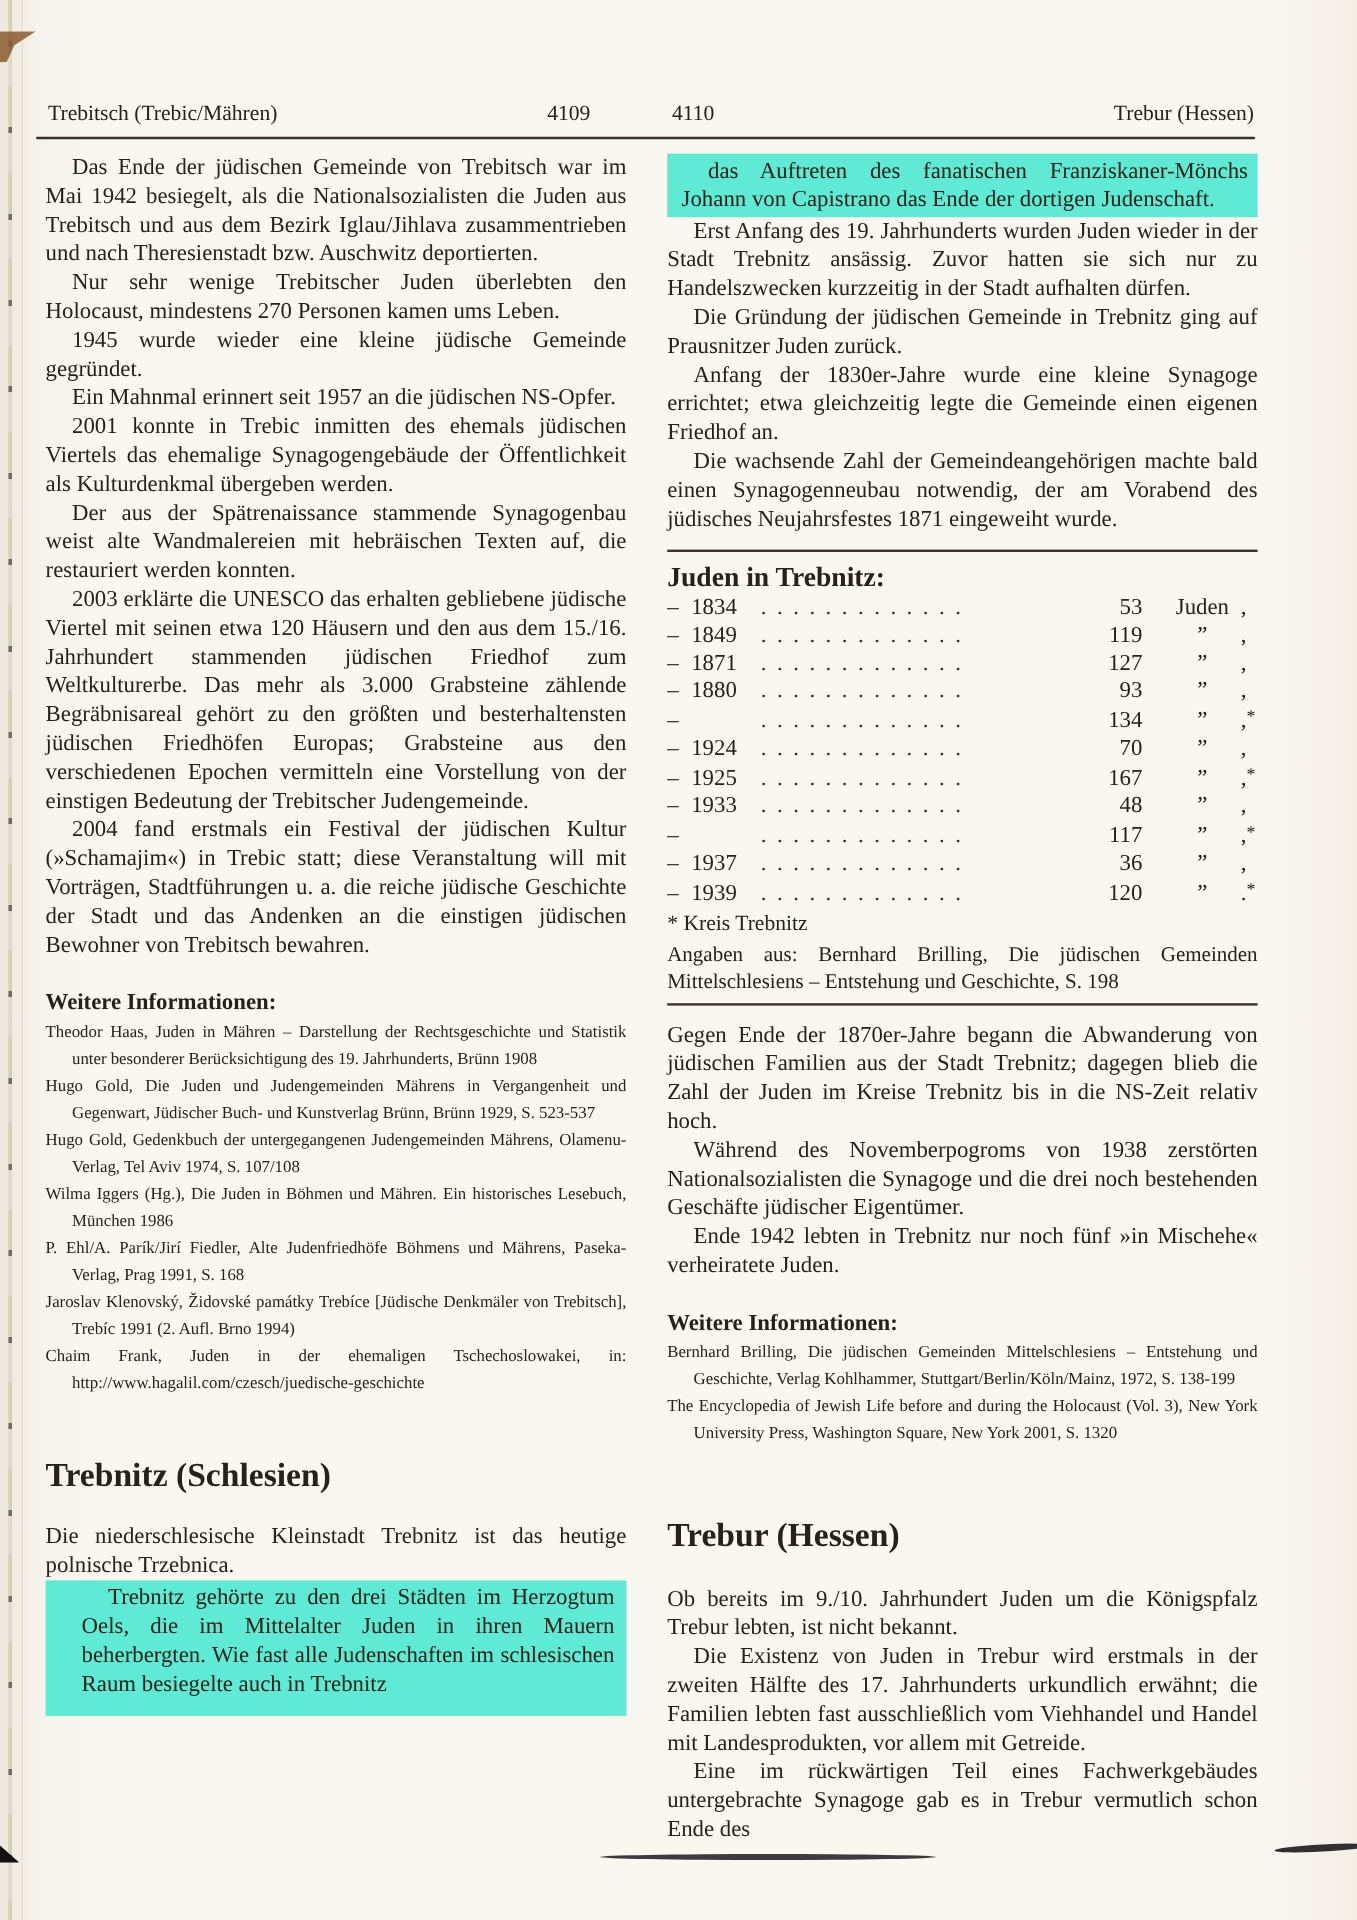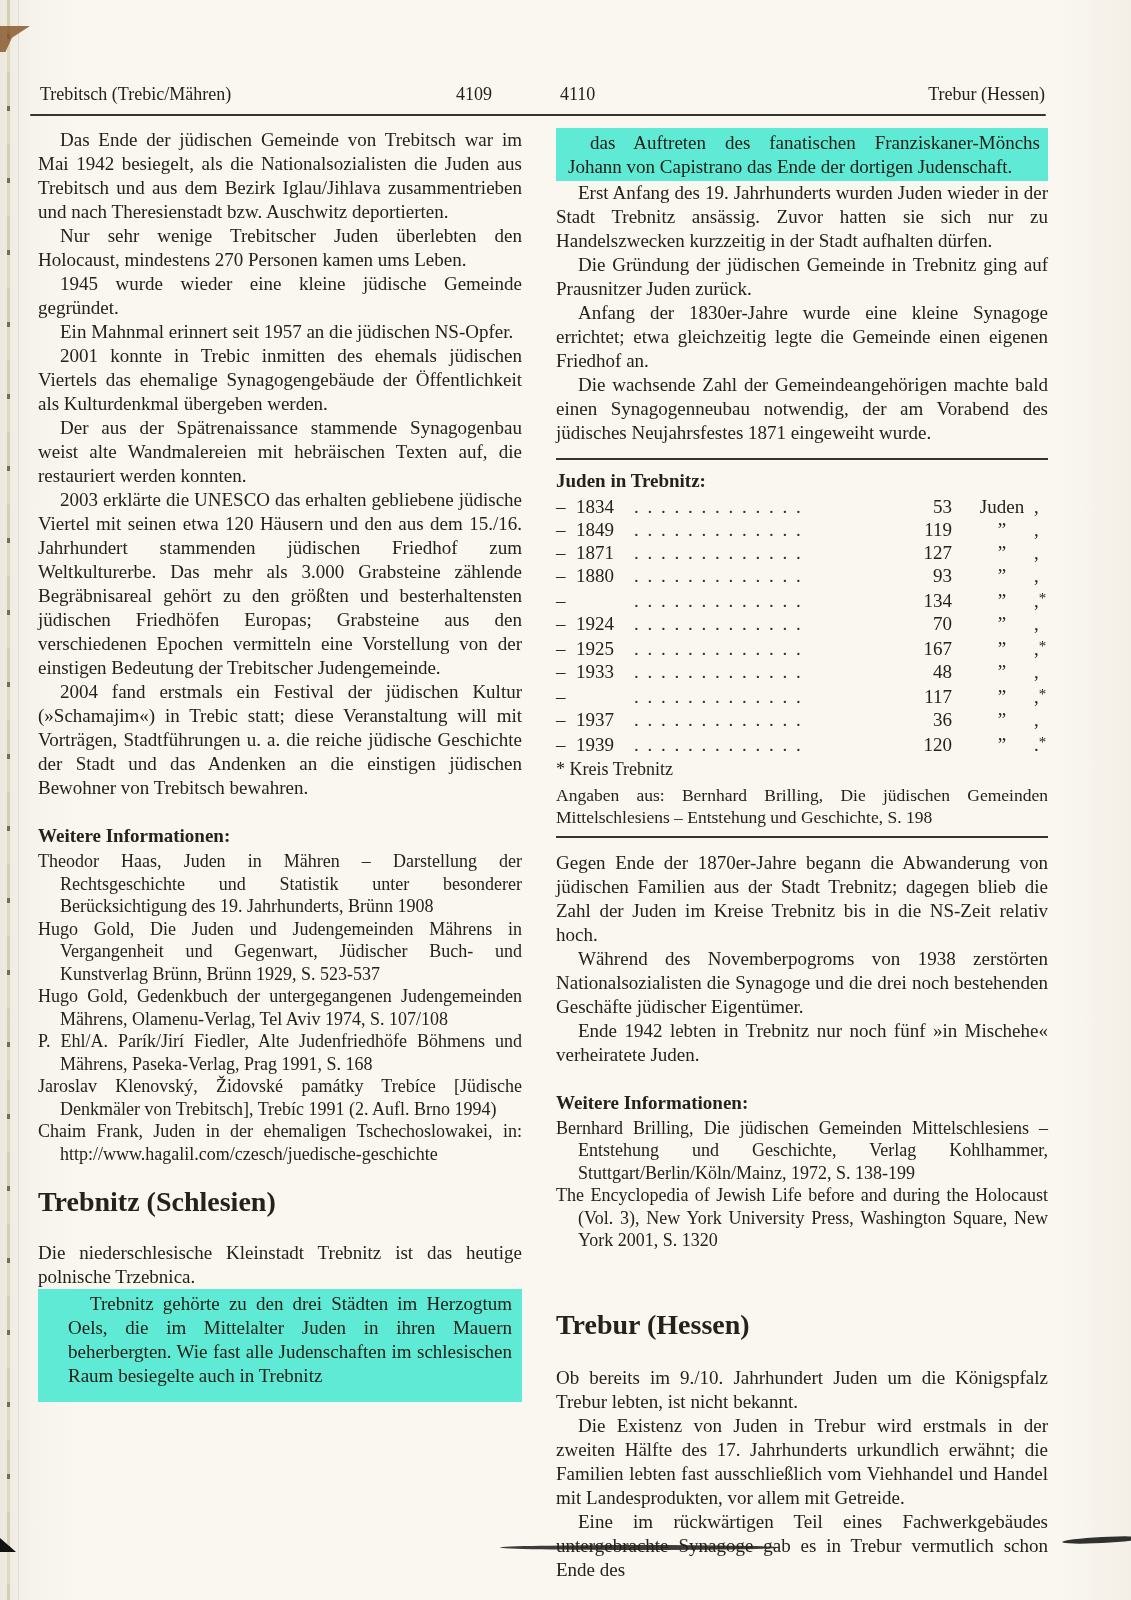--- a/index.html
+++ b/index.html
@@ -16,29 +16,29 @@
   
   .col{position:absolute;top:128px;font-size:19px;line-height:24px;text-align:justify;}
   .col-left{left:38px;width:484px;}
   .col-right{left:556px;width:492px;}
   p.body{margin:0;text-indent:22px;}
   p.body.noindent{text-indent:0;}
   .highlight{background:#5eead4;}
   .hl-left{margin-left:-30px;padding-left:30px;margin-right:-10px;padding-right:10px;padding-top:3px;padding-bottom:14px;}
   .hl-right{margin-left:-12px;padding-left:12px;margin-right:-8px;padding-right:8px;padding-top:3px;padding-bottom:2px;text-indent:0;}
   .weitere{font-weight:bold;font-size:19px;margin:24px 0 2px 0;}
-  .bib{font-size:18px;line-height:22.5px;margin:0;padding-left:22px;text-indent:-22px;}
+  .bib{font-size:14px;line-height:22.5px;margin:0;padding-left:22px;text-indent:-22px;}
   .bighead{font-weight:bold;font-size:28px;line-height:30px;margin:0;}
-  .head-trebnitz{margin-top:22px;margin-bottom:24px;}
+  .head-trebnitz{margin-top:50px;margin-bottom:24px;}
   .head-trebur{margin-top:58px;margin-bottom:26px;}
   
   .rule{height:1.8px;background:#39332b;border:0;margin:0;}
   .rule-top{margin:13px 0 9px 0;}
   .rule-bot{margin:8px 0 13px 0;}
-  .tab-head{font-weight:bold;font-size:19px;line-height:24px;margin:0 0 2px 0;}
+  .tab-head{font-weight:bold;font-size:23px;line-height:24px;margin:0 0 2px 0;}
   .tab-row{display:flex;line-height:23px;font-size:19px;align-items:baseline;}
   .tr-dash{width:20px;flex:none;}
   .tr-year{width:52px;flex:none;}
   .tr-dots{flex:1;overflow:hidden;white-space:nowrap;letter-spacing:2px;color:#33302a;padding:0 6px;}
   .tr-val{width:46px;flex:none;text-align:right;}
   .tr-label{width:64px;flex:none;text-align:center;margin-left:18px;}
   .tr-punct{width:14px;flex:none;text-align:left;}
   .tr-star{font-size:15px;vertical-align:4px;}
   .footnote{font-size:18px;line-height:23px;margin-top:2px;}
   .source{font-size:17.5px;line-height:22px;text-align:justify;margin-top:3px;}
@@ -80,20 +80,21 @@
     <p class="body">Ein Mahnmal erinnert seit 1957 an die jüdischen NS-Opfer.</p>
     <p class="body">2001 konnte in Trebic inmitten des ehemals jüdischen Viertels das ehemalige Synagogengebäude der Öffentlichkeit als Kulturdenkmal übergeben werden.</p>
     <p class="body">Der aus der Spätrenaissance stammende Synagogenbau weist alte Wandmalereien mit hebräischen Texten auf, die restauriert werden konnten.</p>
     <p class="body">2003 erklärte die UNESCO das erhalten gebliebene jüdische Viertel mit seinen etwa 120 Häusern und den aus dem 15./16. Jahrhundert stammenden jüdischen Friedhof zum Weltkulturerbe. Das mehr als 3.000 Grabsteine zählende Begräbnisareal gehört zu den größten und besterhaltensten jüdischen Friedhöfen Europas; Grabsteine aus den verschiedenen Epochen vermitteln eine Vorstellung von der einstigen Bedeutung der Trebitscher Judengemeinde.</p>
     <p class="body">2004 fand erstmals ein Festival der jüdischen Kultur (»Schamajim«) in Trebic statt; diese Veranstaltung will mit Vorträgen, Stadtführungen u. a. die reiche jüdische Geschichte der Stadt und das Andenken an die einstigen jüdischen Bewohner von Trebitsch bewahren.</p>
 
     <p class="weitere">Weitere Informationen:</p>
     <p class="bib">Theodor Haas, Juden in Mähren – Darstellung der Rechtsgeschichte und Statistik unter besonderer Berücksichtigung des 19. Jahrhunderts, Brünn 1908</p>
     <p class="bib">Hugo Gold, Die Juden und Judengemeinden Mährens in Vergangenheit und Gegenwart, Jüdischer Buch- und Kunstverlag Brünn, Brünn 1929, S. 523-537</p>
     <p class="bib">Hugo Gold, Gedenkbuch der untergegangenen Judengemeinden Mährens, Olamenu-Verlag, Tel Aviv 1974, S. 107/108</p>
+    <p class="bib">Wilma Iggers (Hg.), Die Juden in Böhmen und Mähren. Ein historisches Lesebuch, München 1986</p>
     <p class="bib">P. Ehl/A. Parík/Jirí Fiedler, Alte Judenfriedhöfe Böhmens und Mährens, Paseka-Verlag, Prag 1991, S. 168</p>
     <p class="bib">Jaroslav Klenovský, Židovské památky Trebíce [Jüdische Denkmäler von Trebitsch], Trebíc 1991 (2. Aufl. Brno 1994)</p>
     <p class="bib">Chaim Frank, Juden in der ehemaligen Tschechoslowakei, in: http://www.hagalil.com/czesch/juedische-geschichte</p>
 
     <h2 class="bighead head-trebnitz">Trebnitz (Schlesien)</h2>
     <p class="body noindent">Die niederschlesische Kleinstadt Trebnitz ist das heutige polnische Trzebnica.</p>
     <p class="body highlight hl-left" style="text-indent:22px;">Trebnitz gehörte zu den drei Städten im Herzogtum Oels, die im Mittelalter Juden in ihren Mauern beherbergten. Wie fast alle Judenschaften im schlesischen Raum besiegelte auch in Trebnitz</p>
   </div>
 
   <div class="col col-right">

